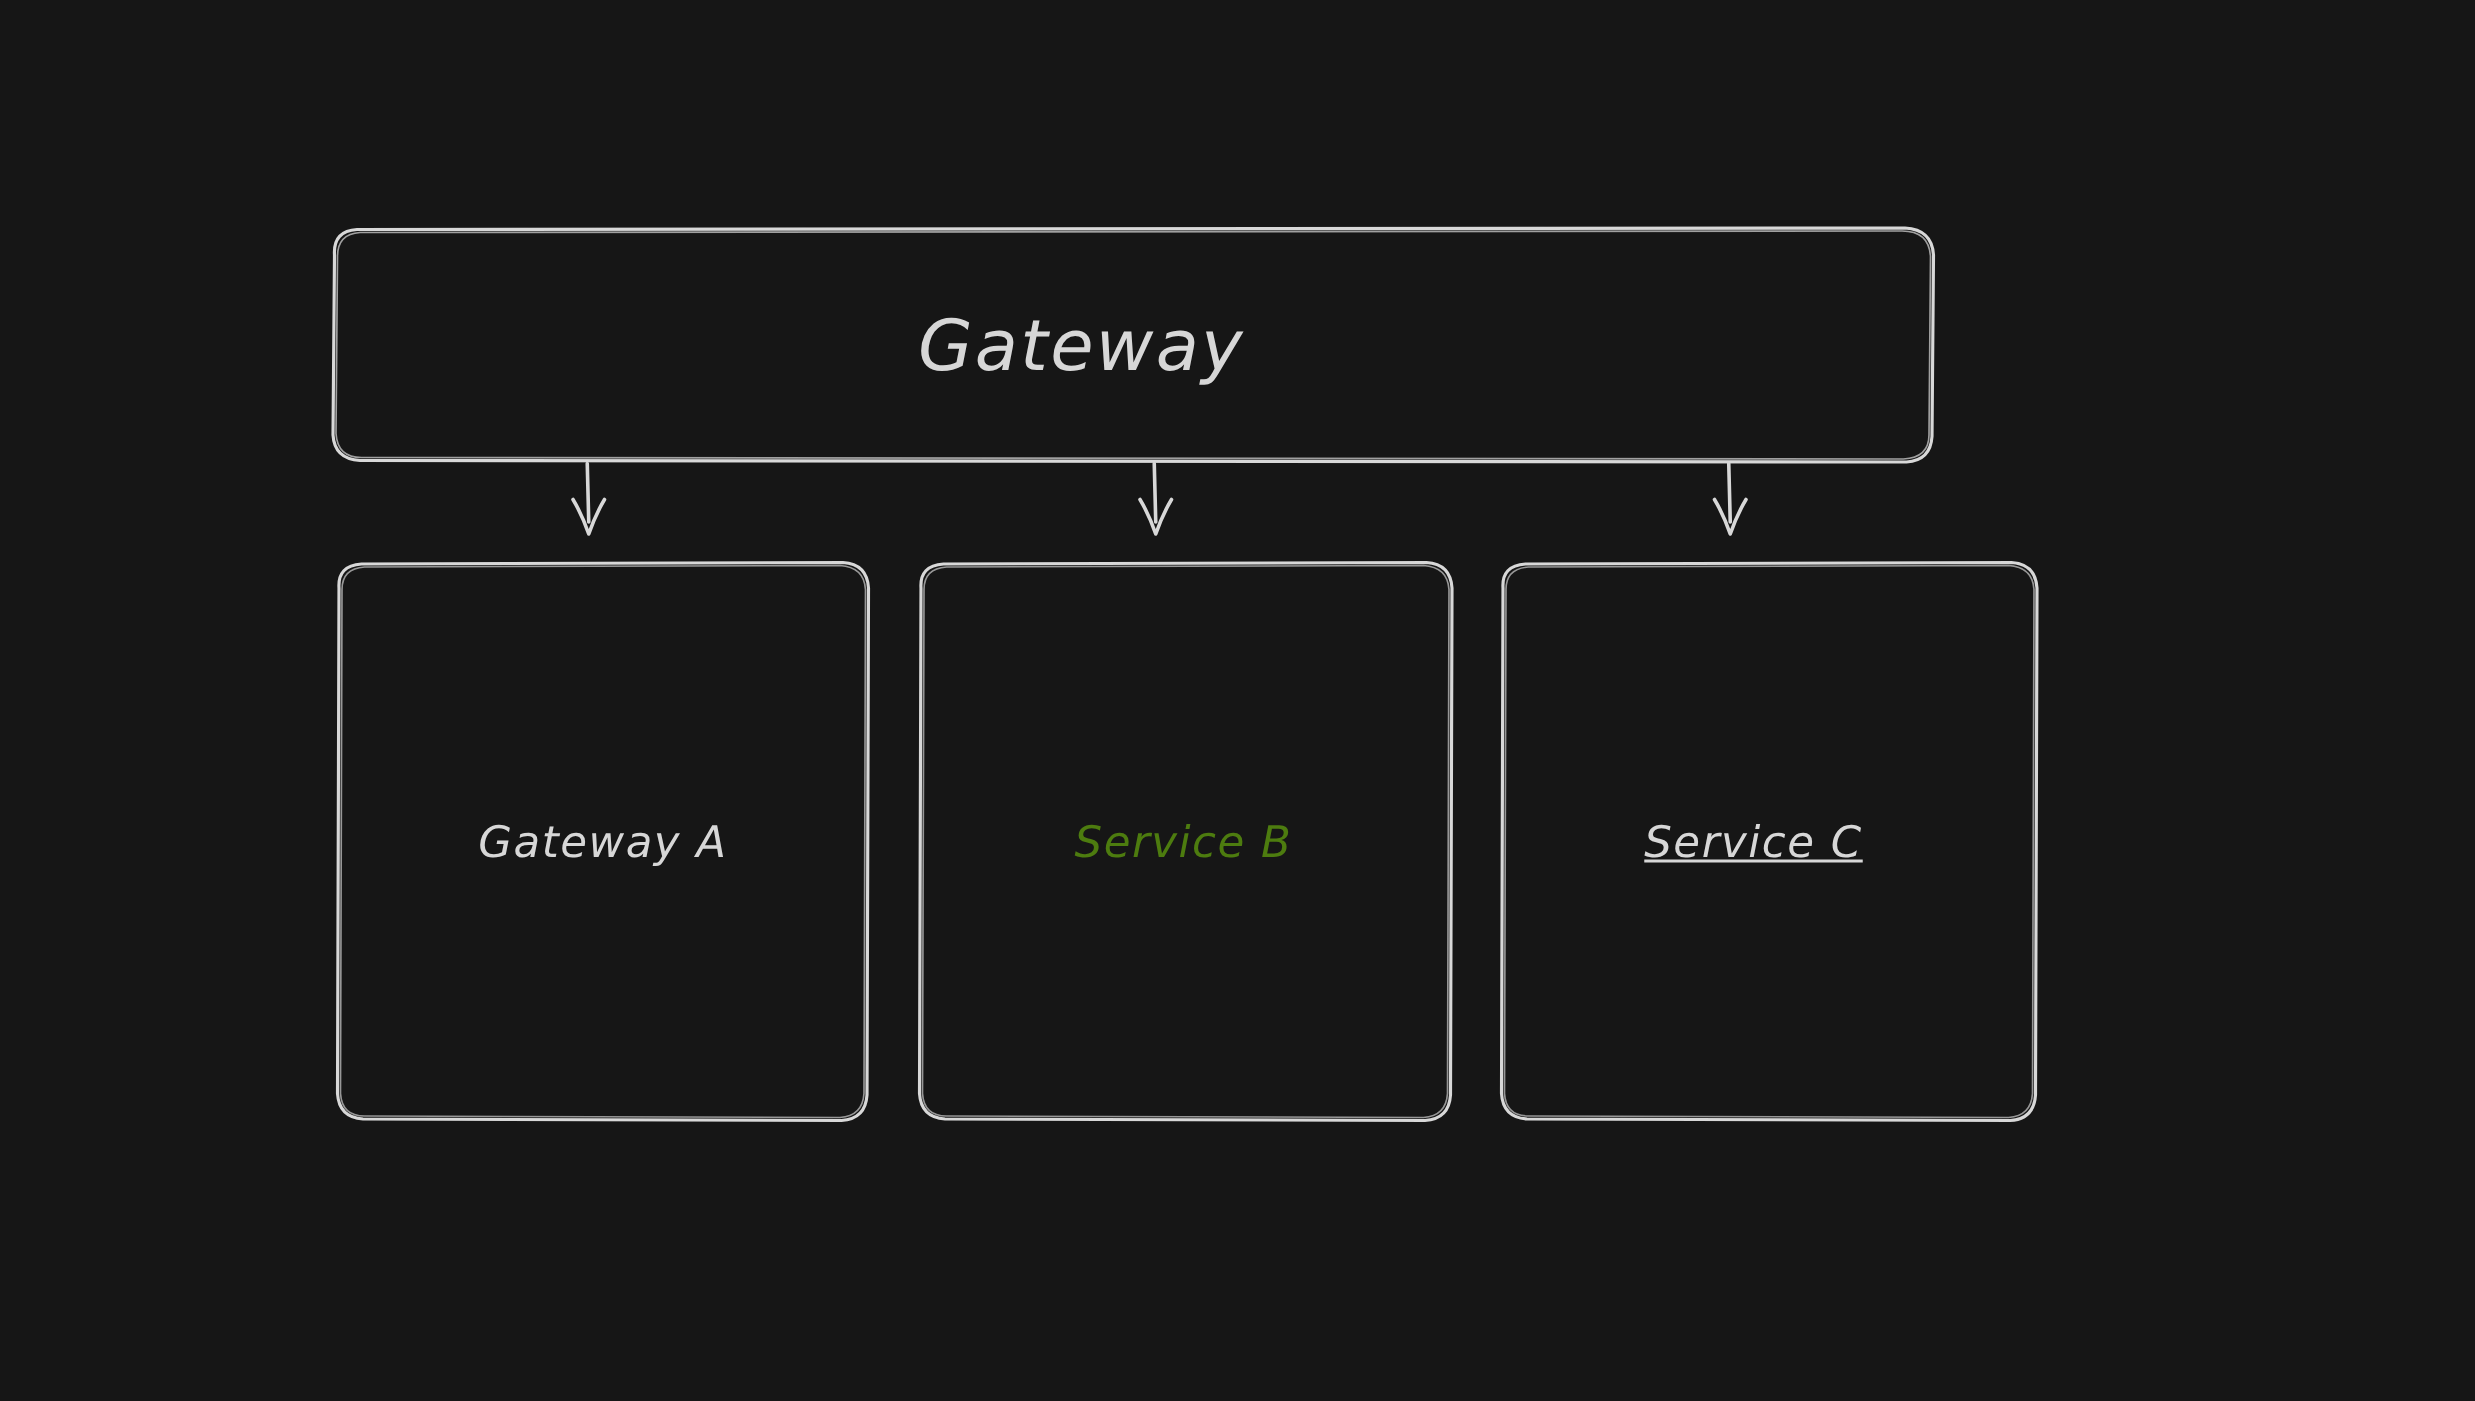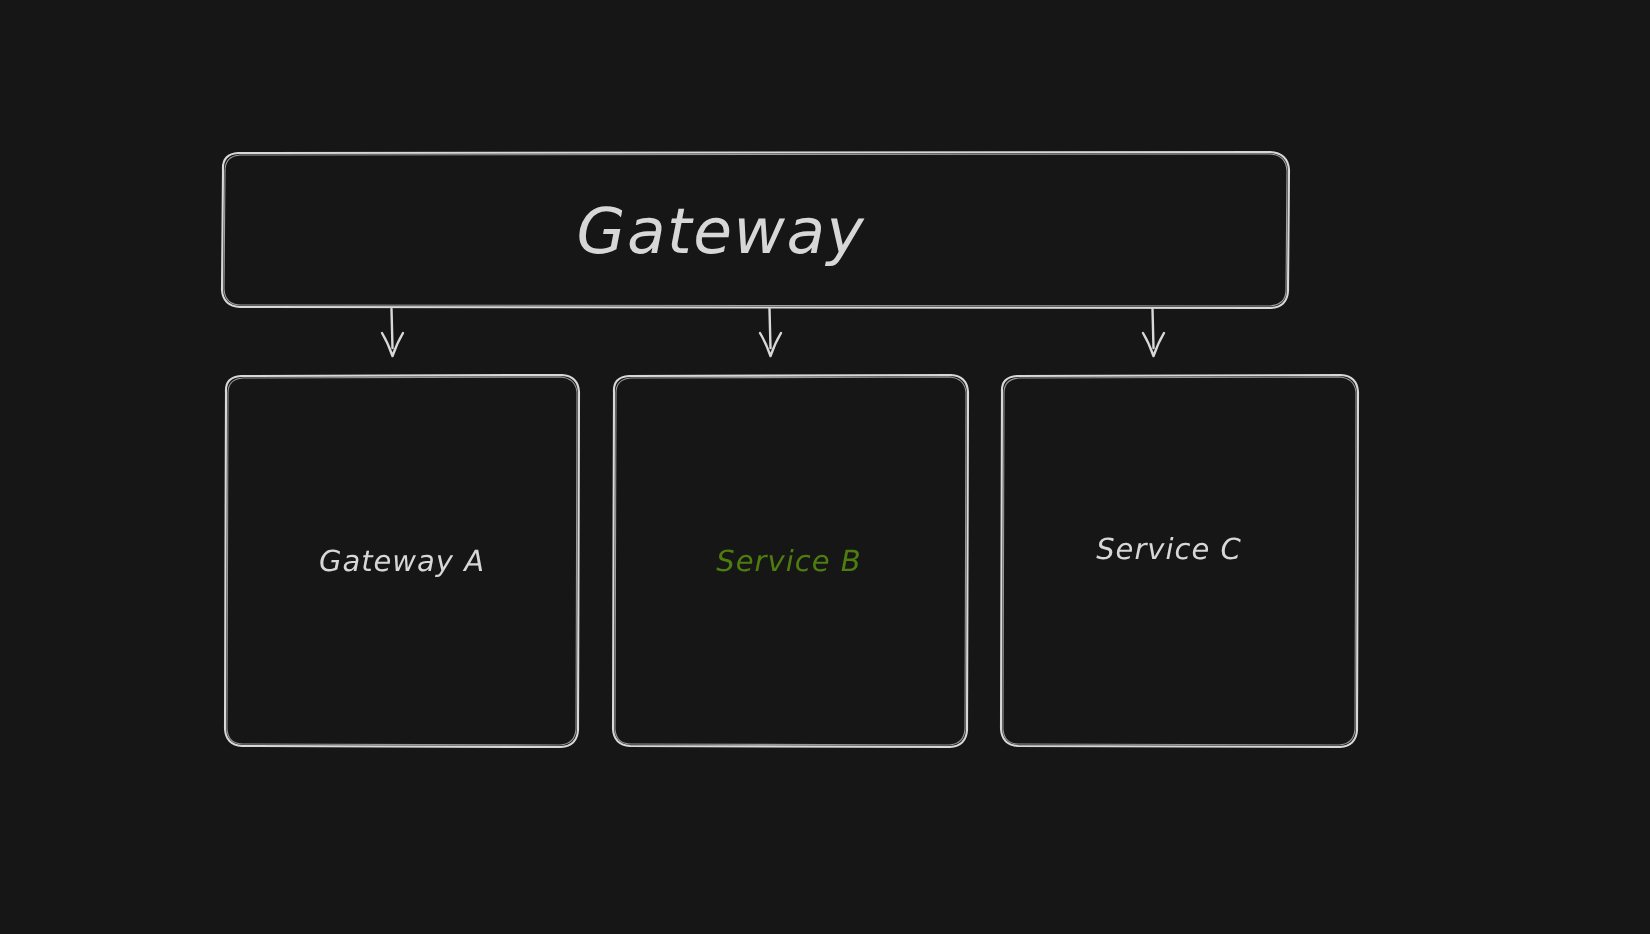--- a/index.html
+++ b/index.html
@@ -35,21 +35,21 @@
     font-style: italic;
     font-weight: 400;
     letter-spacing: 0.5px;
     white-space: nowrap;
     text-align: center;
     pointer-events: none;
     transform: translate(-50%, -50%);
     text-rendering: geometricPrecision;
   }
   .label-gateway {
-    font-size: 63px;
+    font-size: 47px;
     letter-spacing: 1.5px;
   }
   .label-service {
     font-size: 29px;
     letter-spacing: 1px;
   }
   .hit {
     position: absolute;
     cursor: default;
   }
@@ -96,20 +96,20 @@
       <path d="M 1143 333 Q 1149 343 1153.5 356 Q 1158 343 1164 333" fill="none" stroke="#d8d8d8" stroke-width="2.4" stroke-linecap="round" stroke-linejoin="round"></path>
     </g>
   </svg>
 
   <div class="node-label label-gateway" style="left: 721px; top: 231px; color: rgb(215, 215, 215);">Gateway</div>
 
   <div class="node-label label-service" style="left: 402px; top: 561px; color: rgb(215, 215, 215);">Gateway A</div>
 
   <div class="node-label label-service" style="left: 789px; top: 561px; color: #4d7c0f;">Service B</div>
 
-  <div class="node-label label-service" style="left: 1169px; top: 549px; color: rgb(215, 215, 215);">Service C</div>
+  <div class="node-label label-service" style="left: 1169px; top: 561px; color: rgb(215, 215, 215); text-decoration: underline;">Service C</div>
 
   <div class="hit" style="left:222px; top:152px; width:1066px; height:156px;"></div>
   <div class="hit" style="left:225px; top:375px; width:353px; height:372px;"></div>
   <div class="hit" style="left:613px; top:375px; width:355px; height:372px;"></div>
   <div class="hit" style="left:1001px; top:375px; width:357px; height:372px;"></div>
 
 </div>
 
 </body></html>

